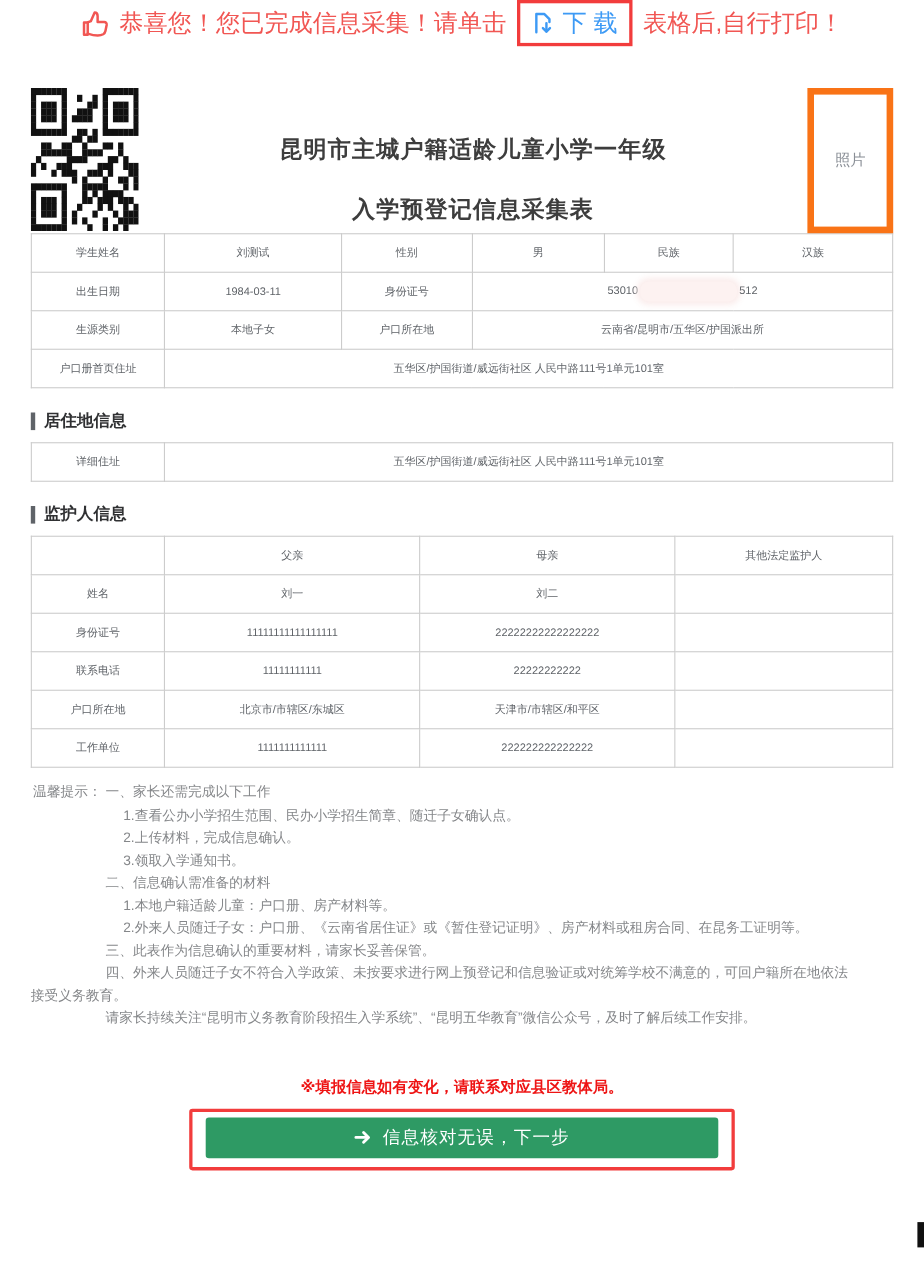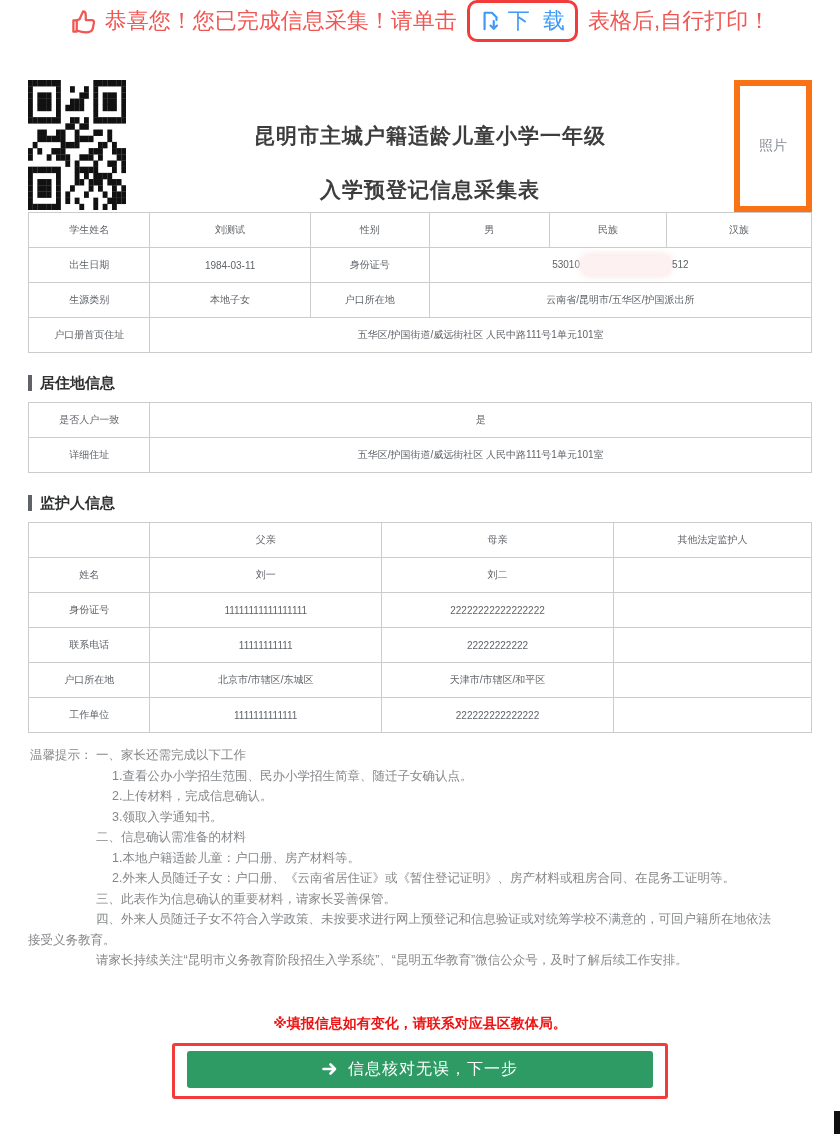--- a/index.html
+++ b/index.html
@@ -5,21 +5,21 @@
   * { margin:0; padding:0; box-sizing:border-box; }
   html,body { width:840px; background:#fff; }
   body { font-family:"Liberation Sans","DejaVu Sans",sans-serif; color:#5f6368; }
   .page { position:relative; width:840px; height:1146px; overflow:hidden; background:#fff; }
 
   
   .banner { display:flex; justify-content:center; align-items:center;
             gap:8px; color:#f15653; font-size:22px; white-space:nowrap; }
   .banner .thumb { width:27px; height:27px; flex:0 0 auto; }
   .download-box { display:inline-flex; align-items:center; gap:6px; border:3px solid #f23c3c;
-                  border-radius:10px; padding:3px 10px; margin:0 2px; color:#3d9af5; cursor:pointer;font-family:Liberation Mono, monospace; }
+                  border-radius:0; padding:3px 10px; margin:0 2px; color:#3d9af5; cursor:pointer; }
   .download-box svg { width:22px; height:22px; }
   .download-box .dl-label { font-size:22px; color:#3d9af5; }
 
   
   .header-row { margin:38px 28px 0; display:flex; align-items:flex-start; }
   .qr-wrap { width:98px; height:130px; flex:0 0 auto; }
   .titles { flex:1; text-align:center; padding-top:42px; color:#3d3d3d; }
   .titles .t1, .titles .t2 { font-size:21px; font-weight:600; letter-spacing:1px; }
   .titles .t2 { margin-top:26px; }
   .photo-box { width:78px; height:132px; flex:0 0 auto; border:6px solid #f97316;
@@ -361,24 +361,20 @@
   <div class="section">
     <div class="sec-head plain-head">
       <span class="sec-title">居住地信息</span>
     </div>
     <table class="grid">
       <colgroup>
           <col style="width:15.5%">
           <col>
         </colgroup>
       <tbody>
-          <tr>
-        <td>是否人户一致</td>
-        <td>是</td>
-      </tr>
       <tr>
         <td>详细住址</td>
         <td>五华区/护国街道/威远街社区 人民中路111号1单元101室</td>
       </tr>
     </tbody>
       </table>
   </div>
 
   <div class="section">
     <div class="sec-head plain-head">

